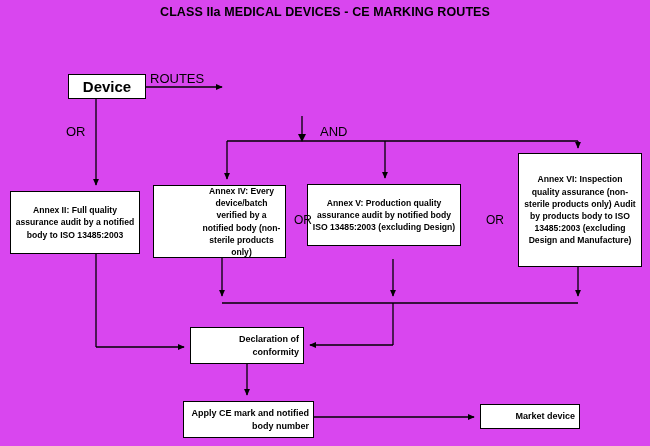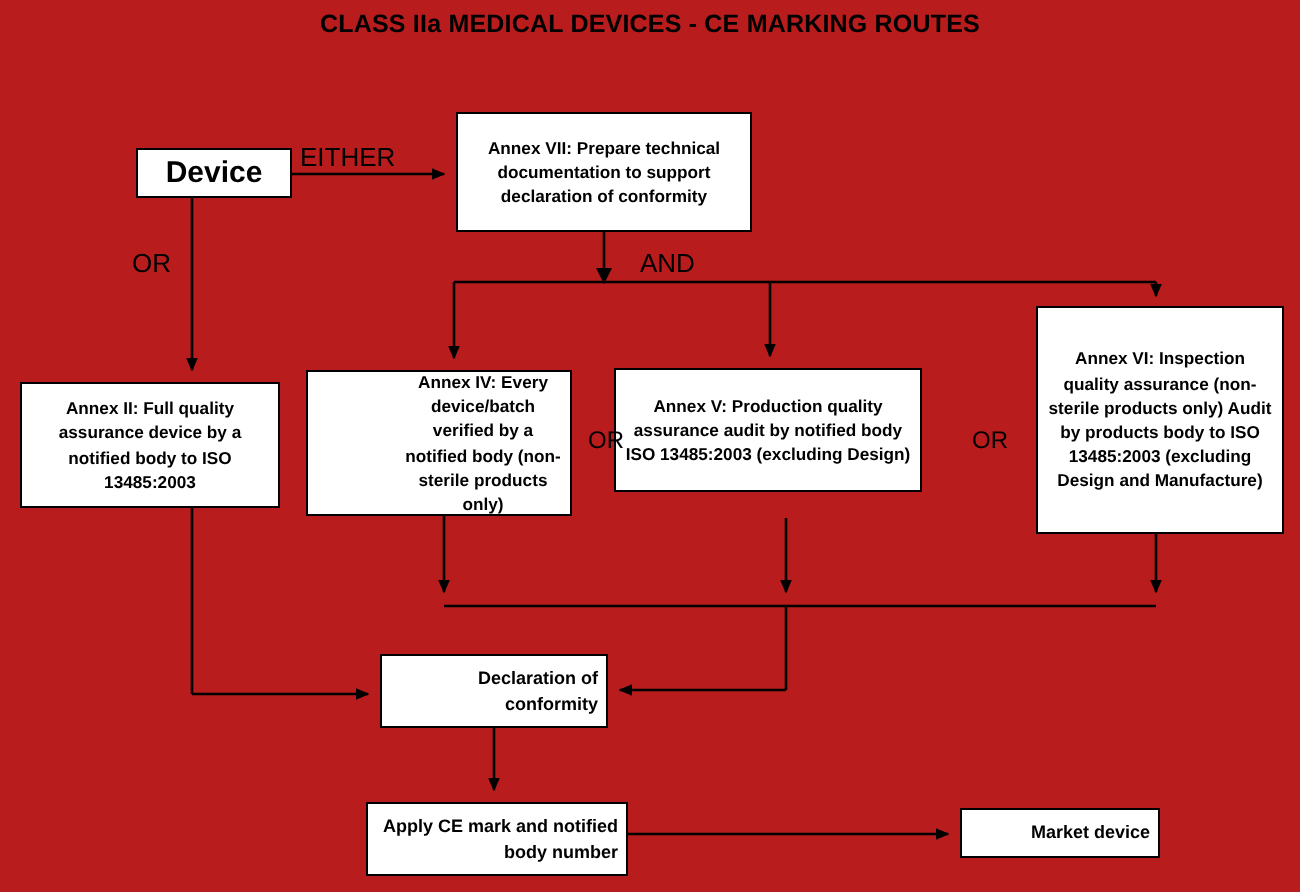--- a/index.html
+++ b/index.html
@@ -8,21 +8,21 @@
     background: #ffffff;
   }
   body {
     font-family: "Liberation Sans", sans-serif;
     color: #000000;
   }
   #canvas {
     position: relative;
     width: 650px;
     height: 446px;
-    background: #b91c1c;
+    background: #d946ef;
     overflow: hidden;
   }
   #title {
     position: absolute;
     left: 0;
     top: 5px;
     width: 650px;
     text-align: center;
     font-size: 12.5px;
     font-weight: bold;
@@ -111,26 +111,23 @@
       <line x1="247" y1="364" x2="247" y2="395" marker-end="url(#ah)"></line>
 
       <line x1="314" y1="417" x2="474" y2="417" marker-end="url(#ah)"></line>
     </g>
   </svg>
 
   <div class="node device" style="left:68px; top:74px; width:78px; height:25px;">
     <span>Device</span>
   </div>
 
-  <div class="node" style="left:228px; top:56px; width:148px; height:60px;">
-    <span>Annex VII: Prepare technical documentation to support declaration of conformity</span>
-  </div>
 
   <div class="node" style="left:10px; top:191px; width:130px; height:63px;">
-    <span>Annex II: Full quality assurance device by a notified body to ISO 13485:2003</span>
+    <span>Annex II: Full quality assurance audit by a notified body to ISO 13485:2003</span>
   </div>
 
   <div class="node" style="left:153px; top:185px; width:133px; height:73px;padding-left:48px;">
     <span>Annex IV: Every device/batch verified by a notified body (non-sterile products only)</span>
   </div>
 
   <div class="node" style="left:307px; top:184px; width:154px; height:62px;">
     <span>Annex V: Production quality assurance audit by notified body ISO 13485:2003 (excluding Design)</span>
   </div>
 
@@ -143,21 +140,21 @@
   </div>
 
   <div class="node small-node" style="left:183px; top:401px; width:131px; height:37px;">
     <span>Apply CE mark and notified body number</span>
   </div>
 
   <div class="node small-node" style="left:480px; top:404px; width:100px; height:25px;padding-left:32px;">
     <span>Market device</span>
   </div>
 
-  <div class="conn-label" style="left:150px; top:71px;">EITHER</div>
+  <div class="conn-label" style="left:150px; top:71px;">ROUTES</div>
 
   <div class="conn-label" style="left:66px; top:124px;">OR</div>
 
   <div class="conn-label" style="left:320px; top:124px;">AND</div>
 
   <div class="conn-label small" style="left:294px; top:213px;">OR</div>
 
   <div class="conn-label small" style="left:486px; top:213px;">OR</div>
 
 </div>

